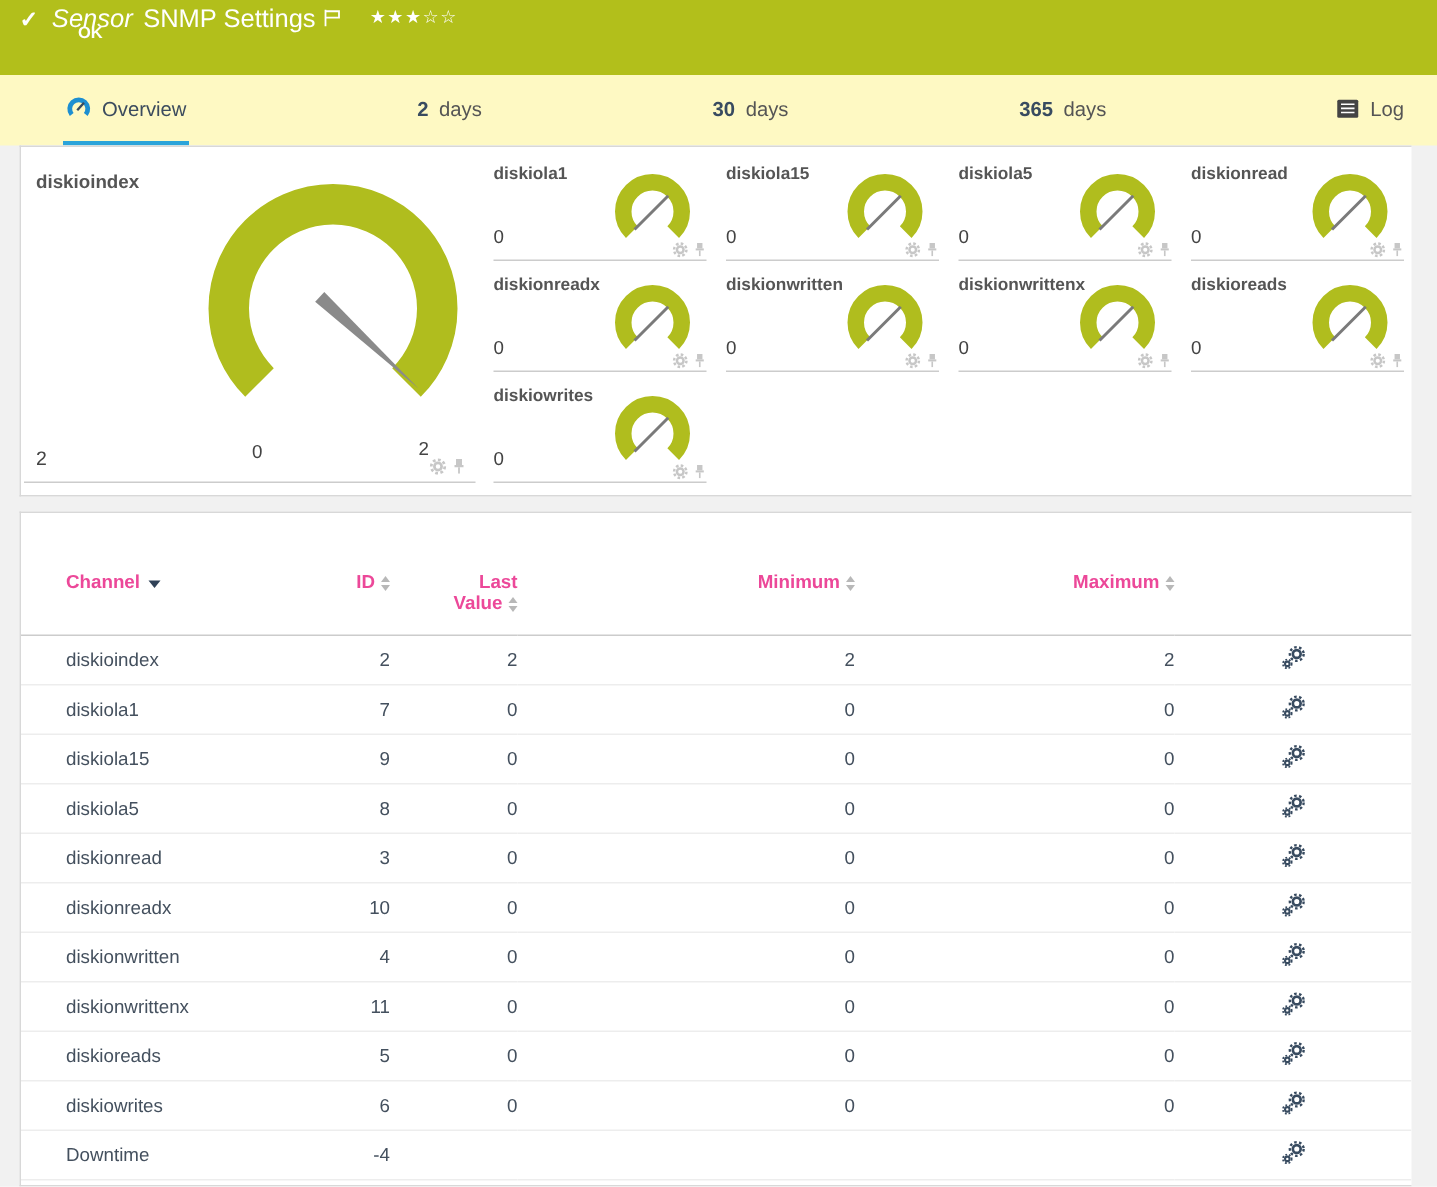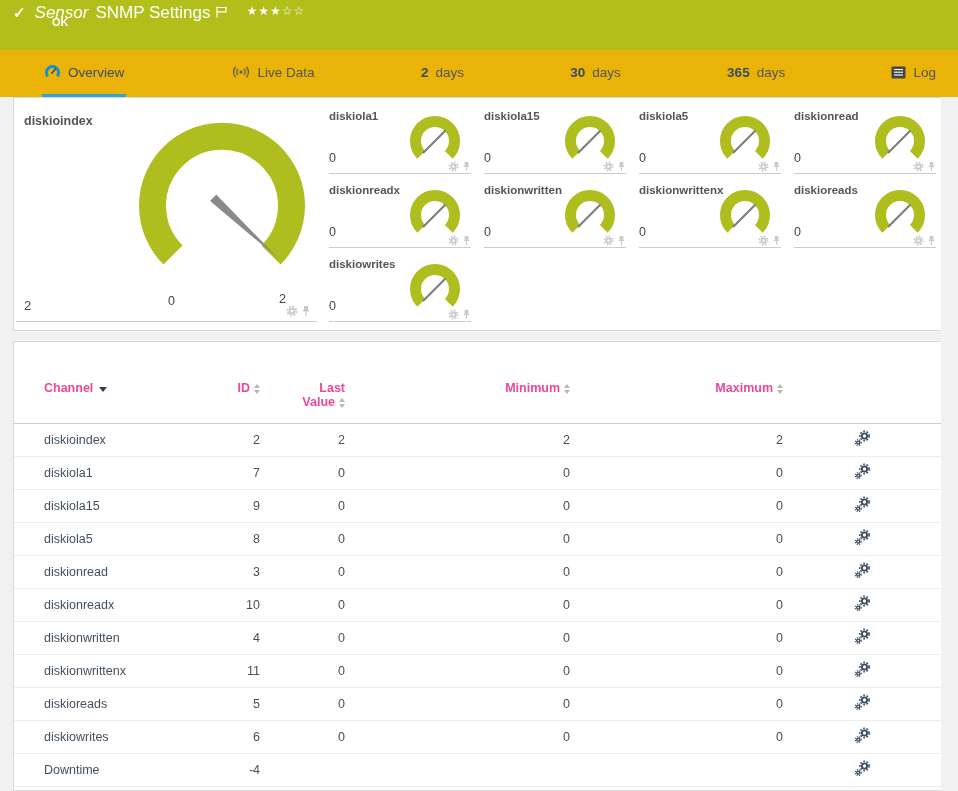--- a/index.html
+++ b/index.html
@@ -10,21 +10,21 @@
   .topbar { height:50px; background:#b2bf1b; color:#fff; position:relative; }
   .title-row { position:absolute; left:13px; top:3px; display:flex; align-items:baseline; }
   .check { font-size:15px; font-weight:bold; margin-right:9px; }
   .t-italic { font-style:italic; font-size:17px; margin-right:7px; }
   .t-main { font-size:17px; }
   .flag { margin-left:6px; align-self:flex-start; margin-top:3px; }
   .stars { font-size:12px; letter-spacing:1px; align-self:flex-start; margin-top:1px; margin-left:18px; }
   .ok { position:absolute; left:52px; top:16px; font-size:11px; font-weight:bold; }
 
   
-  .tabs { height:47px; background:#eab308; display:flex; align-items:stretch;
+  .tabs { height:47px; background:#fef9c3; display:flex; align-items:stretch;
     padding:0 20px 0 42px; justify-content:space-between; }
   .tab { display:flex; align-items:center; gap:7px; font-size:13.5px; color:#555;
     border-bottom:3px solid transparent; padding:0 2px; cursor:pointer; }
   .tab.active { border-bottom-color:#2ba4da; color:#3c4c5e; }
   .tab .num { font-weight:bold; color:#384b60; }
 
   
   .card { margin-left:13px; width:928px; background:#fff; border:1px solid #d8d8d8;
     border-right:none; }
   .gcard { height:234px; position:relative; }
@@ -86,28 +86,20 @@
 
 <div class="tabs">
   <div class="tab active">
     <svg width="17" height="16" viewBox="0 0 17 16">
       <path d="M3.8 12.3 A6 6 0 1 1 13.2 12.3" fill="none" stroke="#1d8fd1" stroke-width="3.2"></path>
       <line x1="7.5" y1="9.5" x2="12" y2="4.5" stroke="#384b60" stroke-width="1.6"></line>
     </svg>
     <span>Overview</span>
   </div>
   <div class="tab">
-    <svg width="20" height="14" viewBox="0 0 20 14">
-      <circle cx="10" cy="7" r="1.6" fill="#555"></circle>
-      <path d="M7 10 A4.2 4.2 0 0 1 7 4 M13 4 A4.2 4.2 0 0 1 13 10" stroke="#555" fill="none" stroke-width="1.2"></path>
-      <path d="M4.7 12.2 A7.3 7.3 0 0 1 4.7 1.8 M15.3 1.8 A7.3 7.3 0 0 1 15.3 12.2" stroke="#555" fill="none" stroke-width="1.2"></path>
-    </svg>
-    <span>Live Data</span>
-  </div>
-  <div class="tab">
     <span class="num">2</span>
     <span>days</span>
   </div>
   <div class="tab">
     <span class="num">30</span>
     <span>days</span>
   </div>
   <div class="tab">
     <span class="num">365</span>
     <span>days</span>

